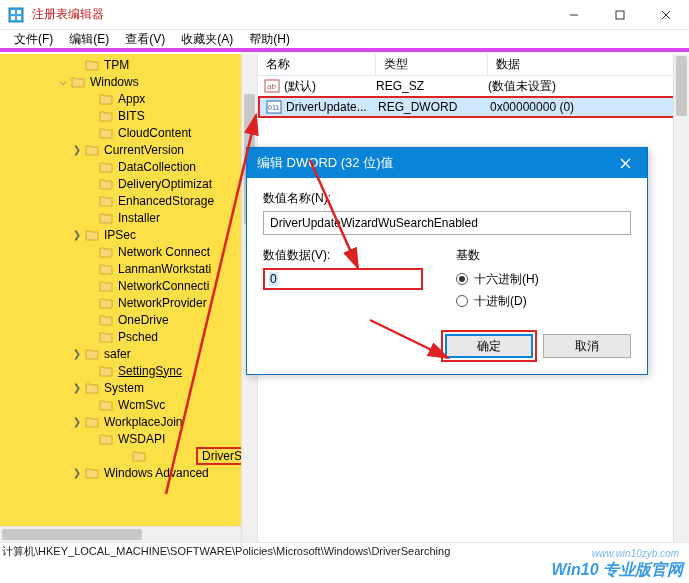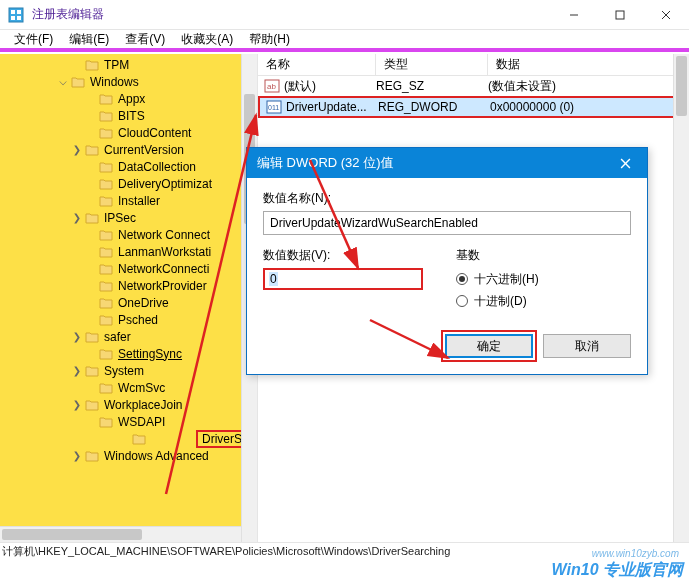--- a/index.html
+++ b/index.html
@@ -1,19 +1,19 @@
 <!DOCTYPE html>
 <html><head>
 <meta charset="utf-8">
 <style>
   * { box-sizing: border-box; font-family: "Microsoft YaHei", "Segoe UI", sans-serif; }
   body { margin: 0; background: #fff; width: 689px; height: 583px; overflow: hidden; position: relative; font-size: 12px; }
   .titlebar { height: 30px; background: #fff; border-bottom: 1px solid #e5e5e5; display: flex; align-items: center; padding-left: 8px; }
   .titlebar .app-icon { width: 16px; height: 16px; margin-right: 8px; display:inline-flex; }
-  .titlebar .title { flex: 1; font-size: 12px; color: #4c1d95; }
+  .titlebar .title { flex: 1; font-size: 12px; color: #b91c1c; }
   .winbtns { display: flex; }
   .winbtn { width: 46px; height: 30px; display:flex; align-items:center; justify-content:center; color:#555; }
   .winbtn svg { width:10px; height:10px; }
   .menubar { height: 22px; display:flex; align-items:center; padding-left:6px; border-bottom:4px solid #d946ef; }
   .menuitem { padding: 2px 8px; font-size:12px; color:#000; }
   .workarea { position:absolute; top:54px; left:0; right:0; bottom:40px; display:flex; border-bottom:1px solid #e5e5e5;}
   .treepane { width:258px; border-right:1px solid #e5e5e5; overflow:hidden; position:relative; background:#fde047;}
   .tree { padding:2px 0; font-size:12px; color:#000; position:relative;}
   .node { display:flex; align-items:center; height:17px; white-space:nowrap; }
   .exp { width:14px; text-align:center; color:#666; font-size:10px;}
@@ -173,20 +173,29 @@
           </span>
           <span class="lbl">DeliveryOptimizat</span>
         </div>
         <div class="node" style="padding-left: 84px;">
           <span class="exp"></span>
           <span class="fld">
             <svg viewBox="0 0 14 12">
               <path d="M1 2h4l1 1h7v8H1z" fill="#f7d774" stroke="#d4a92f"></path>
             </svg>
           </span>
+          <span class="lbl">EnhancedStorage</span>
+        </div>
+        <div class="node" style="padding-left: 84px;">
+          <span class="exp"></span>
+          <span class="fld">
+            <svg viewBox="0 0 14 12">
+              <path d="M1 2h4l1 1h7v8H1z" fill="#f7d774" stroke="#d4a92f"></path>
+            </svg>
+          </span>
           <span class="lbl">Installer</span>
         </div>
         <div class="node" style="padding-left: 70px;">
           <span class="exp">❯</span>
           <span class="fld">
             <svg viewBox="0 0 14 12">
               <path d="M1 2h4l1 1h7v8H1z" fill="#f7d774" stroke="#d4a92f"></path>
             </svg>
           </span>
           <span class="lbl">IPSec</span>

